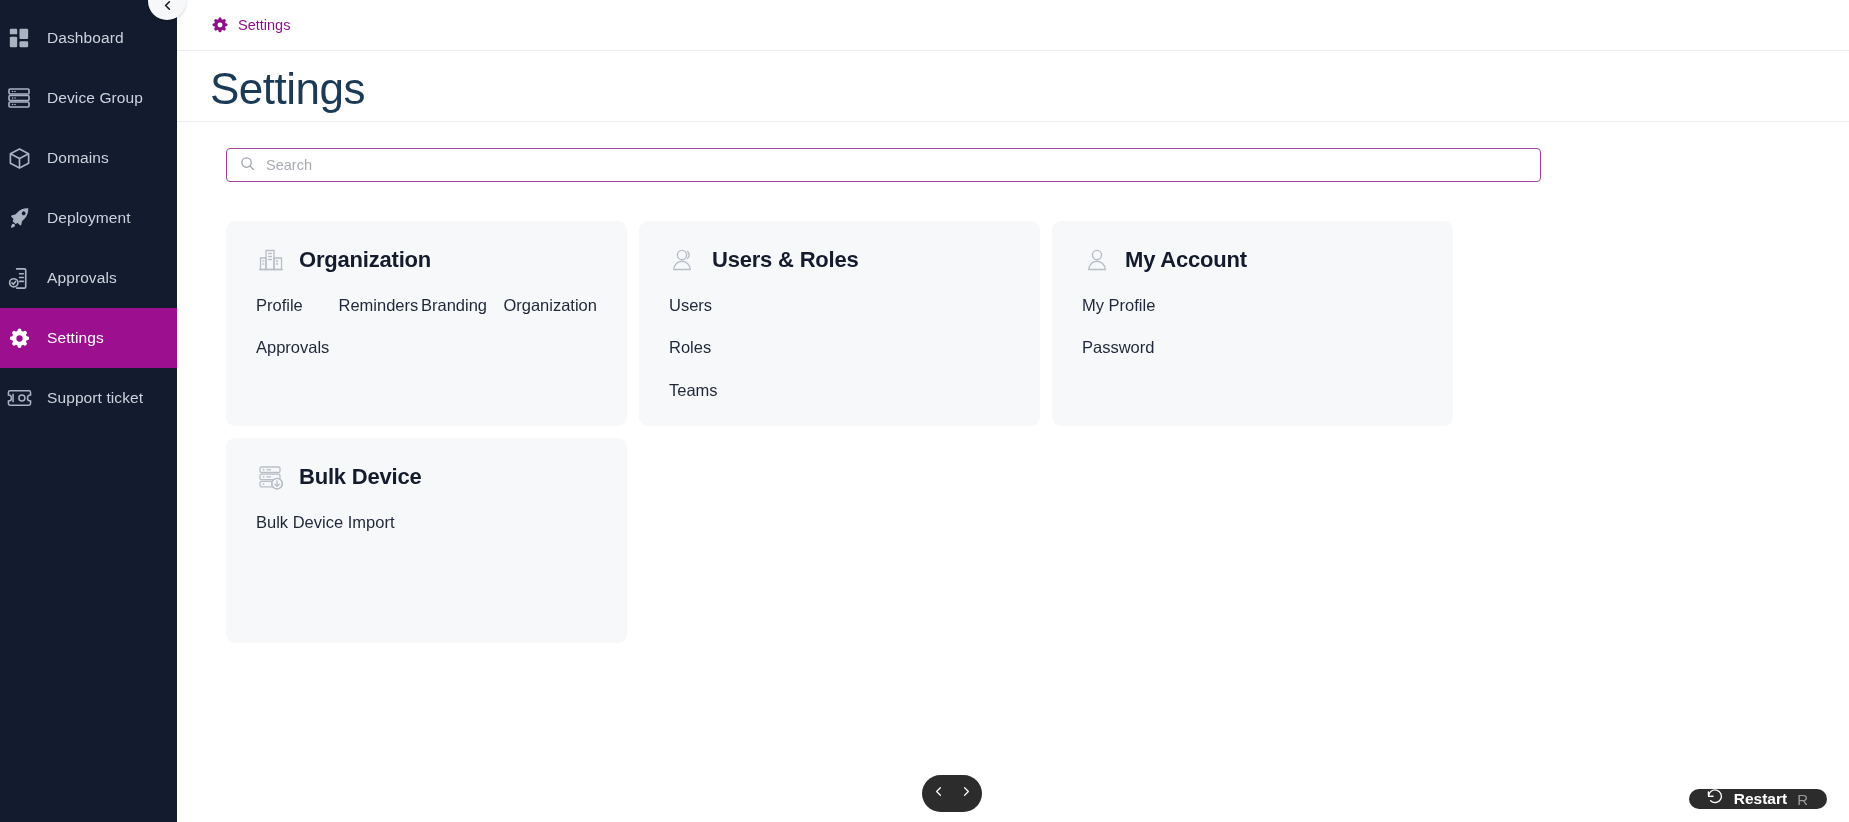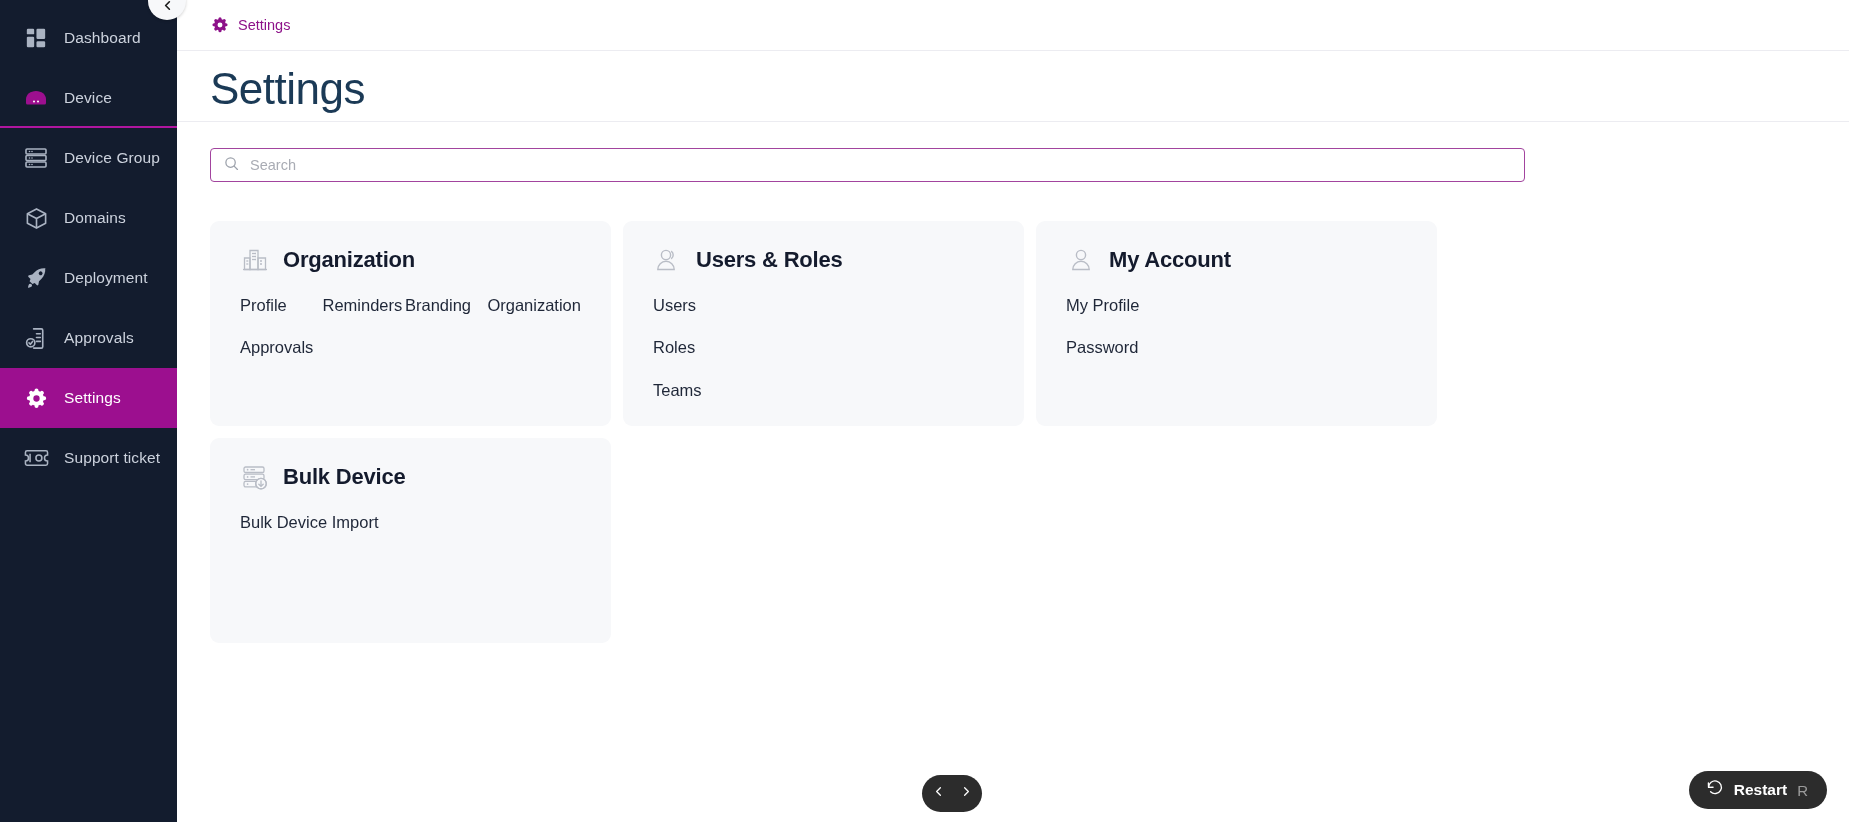--- a/index.html
+++ b/index.html
@@ -14,21 +14,21 @@
   
   .sidebar {
     width: 177px; min-width: 177px; height: 822px;
     background: #131c2e;
     position: relative;
     padding-top: 8px;
   }
   .nav-item {
     display: flex; align-items: center;
     height: 60px;
-    padding-left: 22px;
+    padding-left: 5px;
     gap: 14px;
     color: #ccd2dd;
     font-size: 15.5px;
     cursor: pointer;
     position: relative;
   }
   .nav-item .nav-ico {
     width: 28px; height: 28px;
     display: flex; align-items: center; justify-content: center;
     flex: 0 0 28px;
@@ -74,21 +74,21 @@
   }
   .page-title {
     font-size: 44px;
     color: #1b3a56;
     font-weight: 400;
     letter-spacing: -.5px;
     line-height: 1;
     position: relative; top: 3px;
   }
 
-  .content { padding: 26px 29px 0 33px; }
+  .content { padding: 26px 29px 0 33px; margin-left: 16px; }
 
   .search-wrap {
     height: 34px;
     border: 1px solid #a2449e;
     border-radius: 4px;
     display: flex; align-items: center;
     padding: 0 13px;
     gap: 11px;
     max-width: 1315px;
   }
@@ -146,21 +146,21 @@
     border-radius: 19px;
     display: flex; align-items: center; justify-content: center;
     gap: 6px;
     z-index: 30;
   }
   .pager-btn { width: 22px; height: 26px; display: flex; align-items: center; justify-content: center; cursor: pointer; }
 
   .restart {
     position: absolute;
     right: 22px; bottom: 13px;
-    height: 38px;
+    height: 20px;
     background: #2c2c2c;
     border-radius: 19px;
     display: flex; align-items: center;
     padding: 0 19px 0 17px;
     gap: 10px;
     cursor: pointer;
     z-index: 30;
   }
   .restart-label { color: #ffffff; font-size: 15.5px; font-weight: 700; }
   .restart-key { color: #9b9b9b; font-size: 15px; }
@@ -185,30 +185,20 @@
         <svg width="22" height="22" viewBox="0 0 24 24" fill="#aab3c2">
             <rect x="2" y="2" width="8" height="6" rx="1.3"></rect>
             <rect x="2" y="10.5" width="8" height="11.5" rx="1.3"></rect>
             <rect x="12.5" y="2" width="9.5" height="11" rx="1.3"></rect>
             <rect x="12.5" y="15.5" width="9.5" height="6.5" rx="1.3"></rect>
           </svg>
       </span>
       <span class="nav-label">Dashboard</span>
     </div>
 
-    <div class="nav-item device-underline">
-      <span class="nav-ico">
-        <svg width="24" height="24" viewBox="0 0 24 24">
-            <path d="M2 13c0-4.4 4.5-8 10-8s10 3.6 10 8v4a1.6 1.6 0 0 1-1.6 1.6H3.6A1.6 1.6 0 0 1 2 17z" fill="#9c0f8f"></path>
-            <circle cx="10" cy="15.5" r="1" fill="#fff"></circle>
-            <circle cx="14" cy="15.5" r="1" fill="#fff"></circle>
-          </svg>
-      </span>
-      <span class="nav-label">Device</span>
-    </div>
 
     <div class="nav-item">
       <span class="nav-ico">
         <svg width="24" height="22" viewBox="0 0 24 22" fill="none" stroke="#aab3c2" stroke-width="1.6">
             <rect x="2" y="2" width="20" height="5" rx="1"></rect>
             <rect x="2" y="8.5" width="20" height="5" rx="1"></rect>
             <rect x="2" y="15" width="20" height="5" rx="1"></rect>
             <circle cx="5.5" cy="4.5" r=".8" fill="#aab3c2" stroke="none"></circle>
             <circle cx="8" cy="4.5" r=".8" fill="#aab3c2" stroke="none"></circle>
             <circle cx="5.5" cy="11" r=".8" fill="#aab3c2" stroke="none"></circle>

